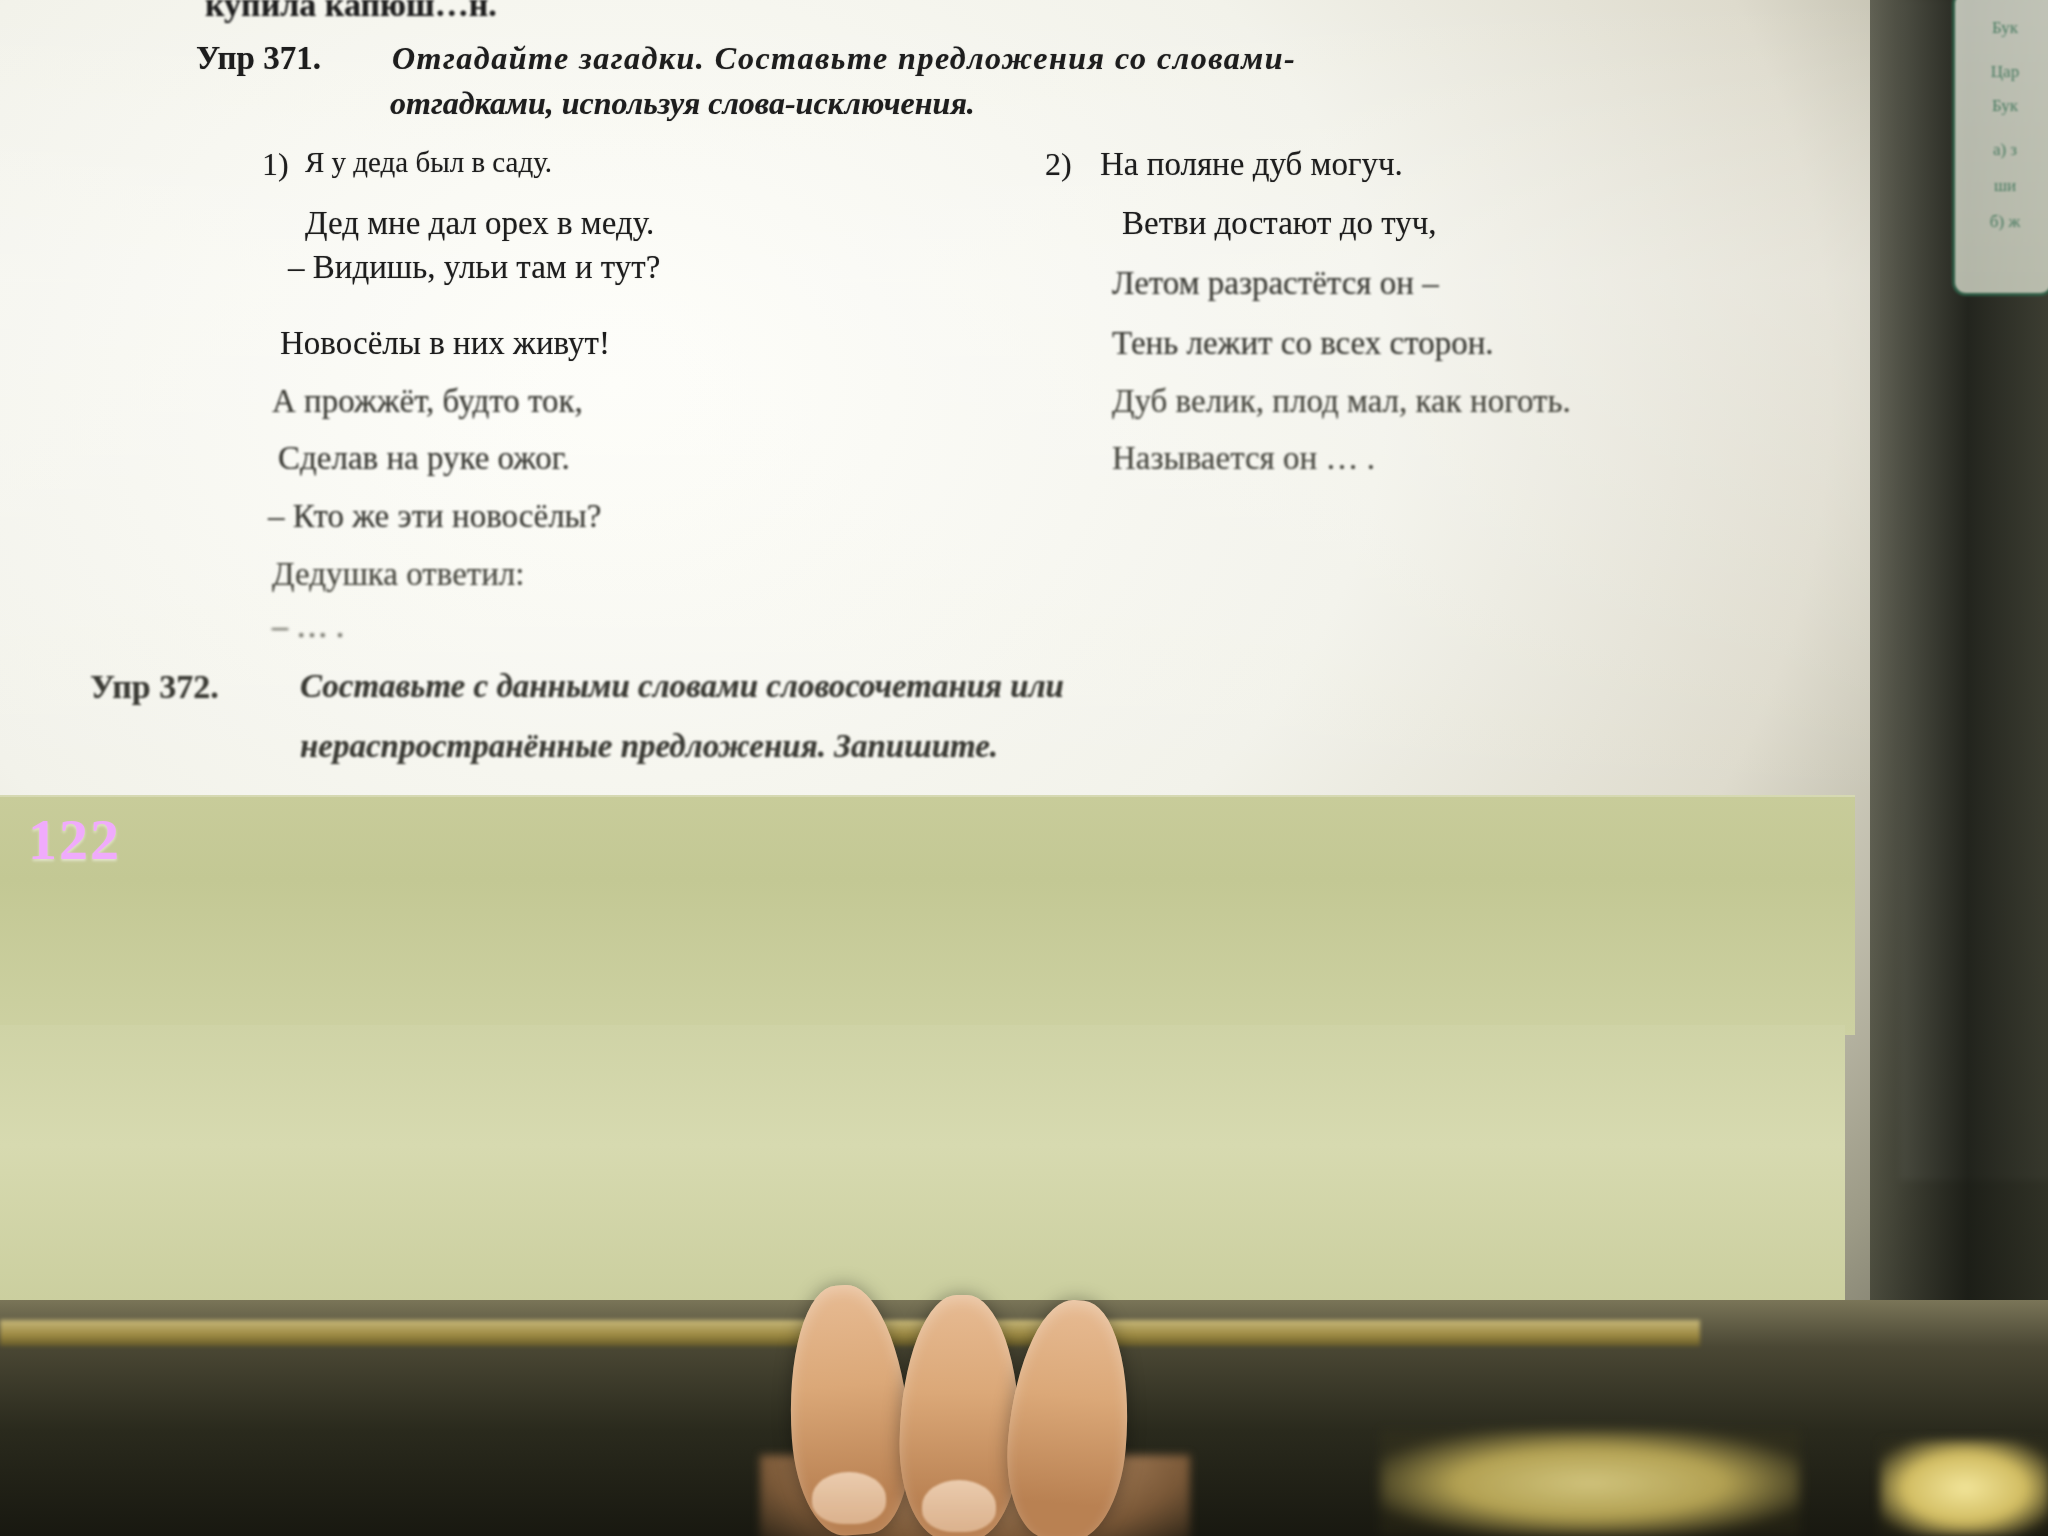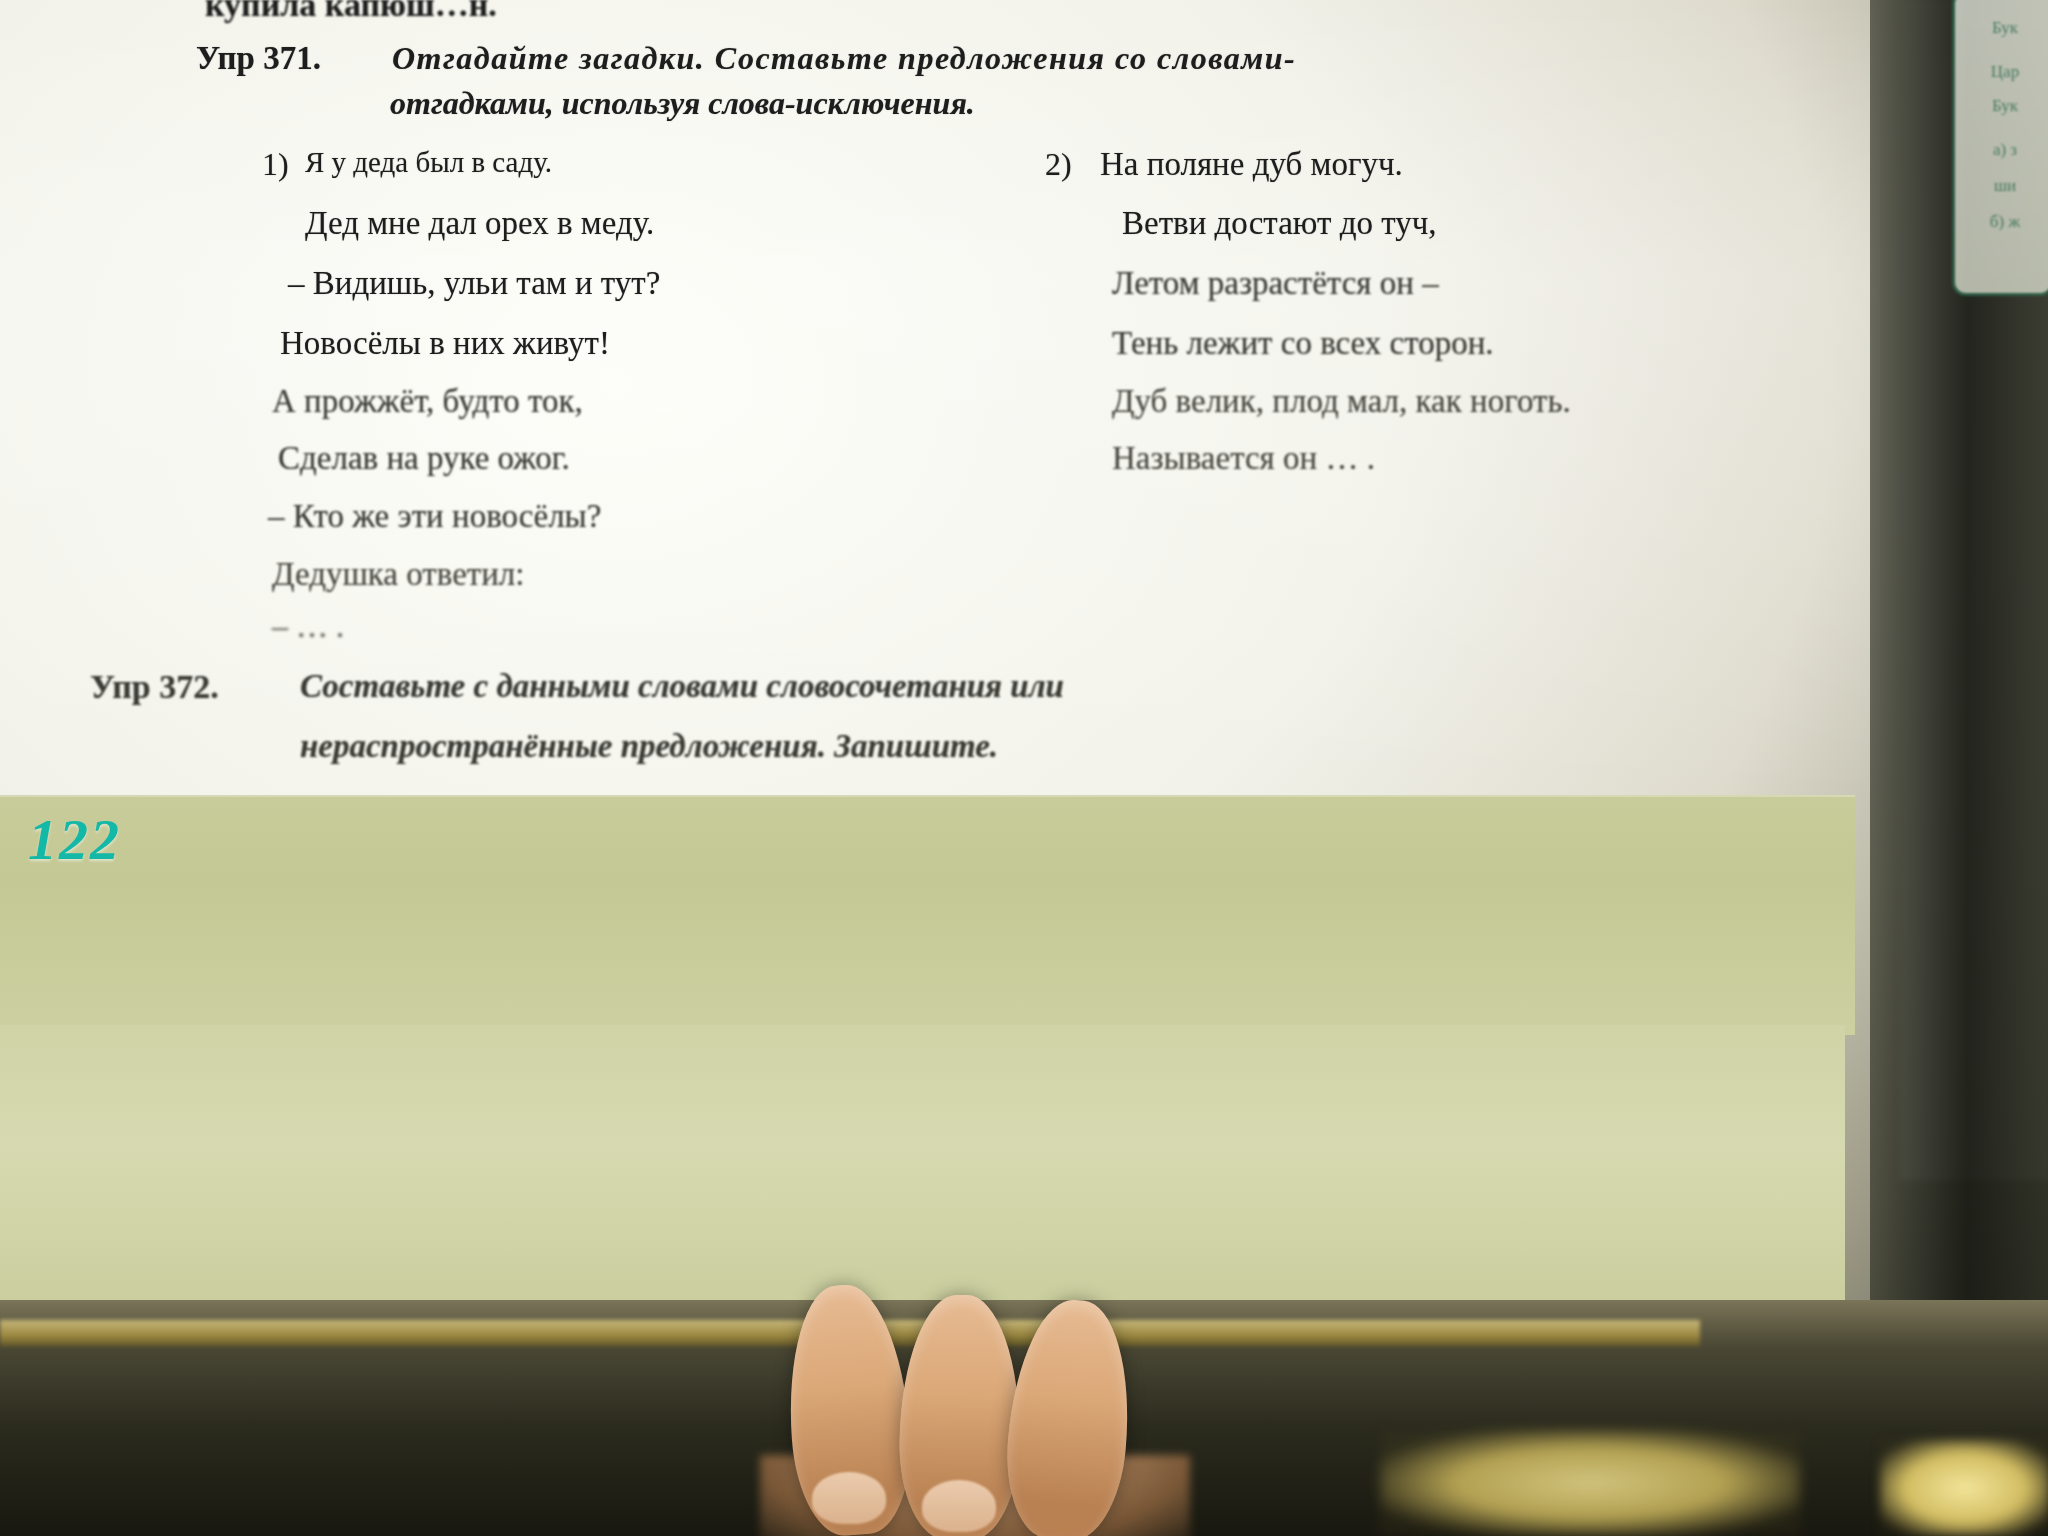--- a/index.html
+++ b/index.html
@@ -97,24 +97,23 @@
     height: 300px;
     background: linear-gradient(to bottom, #cfd3a6 0%, #d7dab0 40%, #c9cd9c 100%);
   }
   .page-number {
     position: absolute;
     left: 28px;
     top: 806px;
     font-family: "Liberation Serif", serif;
     font-size: 58px;
     font-weight: 700;
-    color: #14b8a6;
+    color: #f0abfc;
     letter-spacing: 2px;
     text-shadow: 0 2px 3px rgba(255,255,255,.5);
-    font-style: italic;
   }
 
   
   .book-bottom {
     position: absolute;
     left: 0;
     top: 1300px;
     width: 2048px;
     height: 236px;
     background: linear-gradient(to bottom, #7a7558 0%, #4a4734 20%, #2a2a1d 55%, #181810 100%);
@@ -218,21 +217,21 @@
 
   <div class="txt blurrier bold" style="left:205px; top:-14px; font-size:34px;">купила капюш…н.</div>
 
   <div class="txt bold blurry" style="left:196px; top:40px; font-size:33px;">Упр 371.</div>
   <div class="txt ital blurry" style="left:392px; top:40px; font-size:32px; letter-spacing:1.5px;">Отгадайте загадки. Составьте предложения со словами-</div>
   <div class="txt ital blurry" style="left:390px; top:85px; font-size:32px;">отгадками, используя слова-исключения.</div>
 
   <div class="txt blurry" style="left:262px; top:146px; font-size:32px;">1)</div>
   <div class="txt blurry" style="left:305px; top:146px; font-size:29px;">Я у деда был в саду.</div>
   <div class="txt blurry" style="left:305px; top:205px; font-size:33px;">Дед мне дал орех в меду.</div>
-  <div class="txt blurry" style="left:288px; top:265px; font-size:33px;text-align:right;">– Видишь, ульи там и тут?</div>
+  <div class="txt blurry" style="left:288px; top:249px; font-size:33px;text-align:right;">– Видишь, ульи там и тут?</div>
   <div class="txt blurry" style="left:280px; top:325px; font-size:33px;">Новосёлы в них живут!</div>
   <div class="txt blurrier faded" style="left:272px; top:383px; font-size:33px;">А прожжёт, будто ток,</div>
   <div class="txt blurrier faded" style="left:278px; top:440px; font-size:33px;">Сделав на руке ожог.</div>
   <div class="txt blurrier faded" style="left:268px; top:498px; font-size:33px;">– Кто же эти новосёлы?</div>
   <div class="txt blurrier faded2" style="left:272px; top:556px; font-size:33px;">Дедушка ответил:</div>
   <div class="txt blurriest faded3" style="left:272px; top:608px; font-size:32px;">– … .</div>
 
   <div class="txt blurry" style="left:1045px; top:146px; font-size:32px;">2)</div>
   <div class="txt blurry" style="left:1100px; top:146px; font-size:33px;text-align:center;">На поляне дуб могуч.</div>
   <div class="txt blurry" style="left:1110px; top:205px; font-size:33px;margin-left:12px;">Ветви достают до туч,</div>

